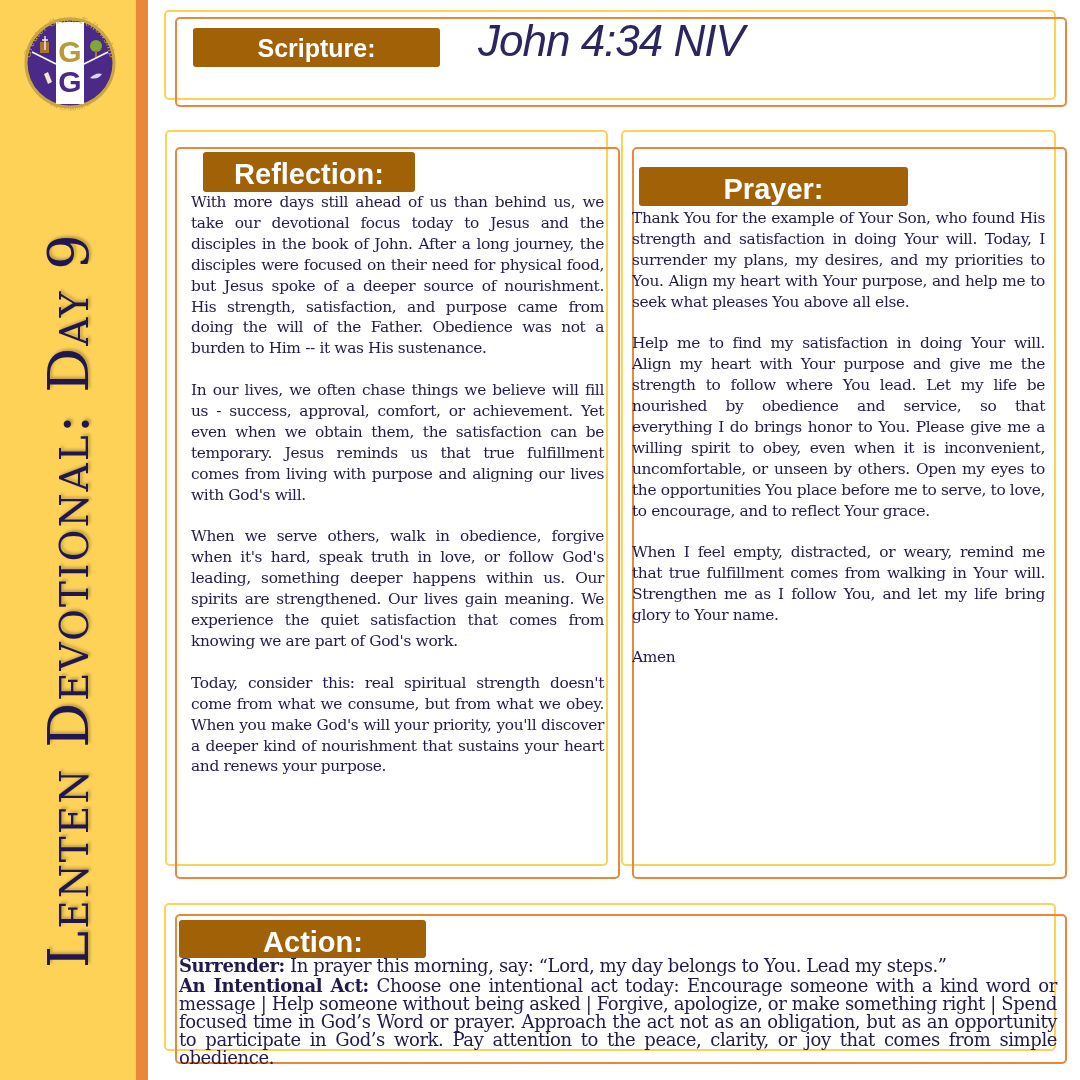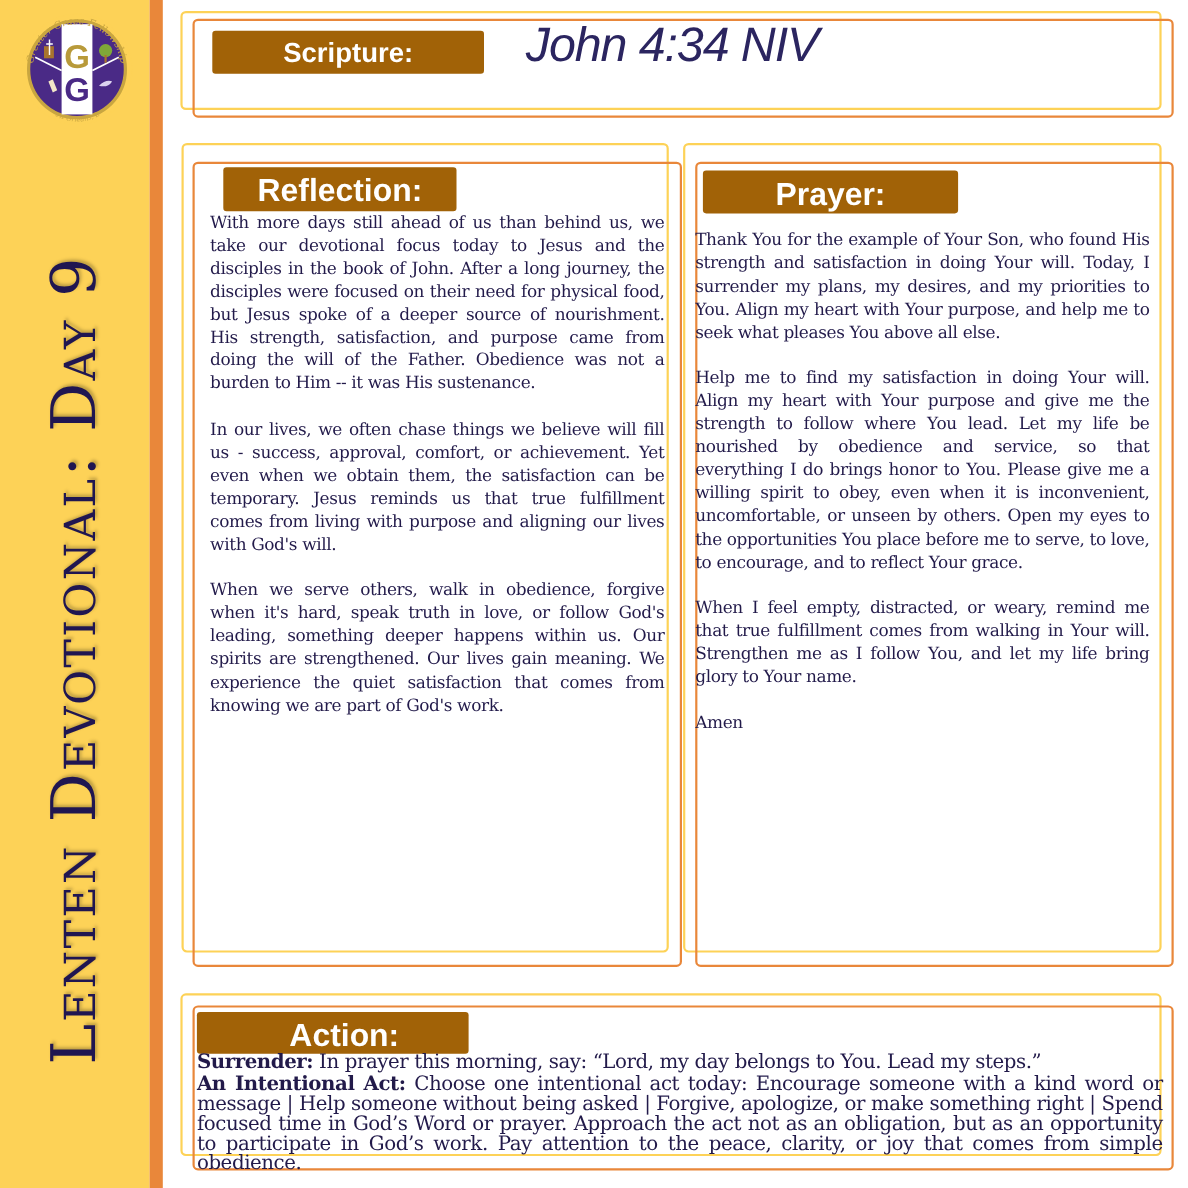--- a/index.html
+++ b/index.html
@@ -105,25 +105,26 @@
 <div class="pill" style="left:193px; top:28px; width:247px; height:39px; font-size:25px; line-height:41px;">Scripture:</div>
 <div class="scripture-ref">John 4:34 NIV</div>
 
 <div class="box-y" style="left:165px; top:130px; width:443px; height:736px;"></div>
 <div class="box-o" style="left:175px; top:147px; width:445px; height:732px;"></div>
 <div class="pill" style="left:203px; top:152px; width:212px; height:40px; font-size:29px; line-height:44px;">Reflection:</div>
 <div class="body-text" style="left:179px; top:192px; width:413px;margin-left:12px;">
   <p>With more days still ahead of us than behind us, we take our devotional focus today to Jesus and the disciples in the book of John. After a long journey, the disciples were focused on their need for physical food, but Jesus spoke of a deeper source of nourishment. His strength, satisfaction, and purpose came from doing the will of the Father. Obedience was not a burden to Him -- it was His sustenance.</p>
   <p>In our lives, we often chase things we believe will fill us - success, approval, comfort, or achievement. Yet even when we obtain them, the satisfaction can be temporary. Jesus reminds us that true fulfillment comes from living with purpose and aligning our lives with God's will.</p>
   <p>When we serve others, walk in obedience, forgive when it's hard, speak truth in love, or follow God's leading, something deeper happens within us. Our spirits are strengthened. Our lives gain meaning. We experience the quiet satisfaction that comes from knowing we are part of God's work.</p>
+  <p>Today, consider this: real spiritual strength doesn't come from what we consume, but from what we obey. When you make God's will your priority, you'll discover a deeper kind of nourishment that sustains your heart and renews your purpose.</p>
 </div>
 
 <div class="box-y" style="left:621px; top:130px; width:435px; height:736px;"></div>
 <div class="box-o" style="left:632px; top:147px; width:435px; height:732px;"></div>
-<div class="pill" style="left:639px; top:155px; width:232px; height:39px; font-size:29px; line-height:44px;">Prayer:</div>
+<div class="pill" style="left:639px; top:167px; width:269px; height:39px; font-size:29px; line-height:44px;">Prayer:</div>
 <div class="body-text" style="left:632px; top:208px; width:413px;">
   <p>Thank You for the example of Your Son, who found His strength and satisfaction in doing Your will. Today, I surrender my plans, my desires, and my priorities to You. Align my heart with Your purpose, and help me to seek what pleases You above all else.</p>
   <p>Help me to find my satisfaction in doing Your will. Align my heart with Your purpose and give me the strength to follow where You lead. Let my life be nourished by obedience and service, so that everything I do brings honor to You. Please give me a willing spirit to obey, even when it is inconvenient, uncomfortable, or unseen by others. Open my eyes to the opportunities You place before me to serve, to love, to encourage, and to reflect Your grace.</p>
   <p>When I feel empty, distracted, or weary, remind me that true fulfillment comes from walking in Your will. Strengthen me as I follow You, and let my life bring glory to Your name.</p>
   <div>
     <div>Amen</div>
   </div>
 </div>
 
 <div class="box-y" style="left:164px; top:903px; width:892px; height:148px;"></div>

